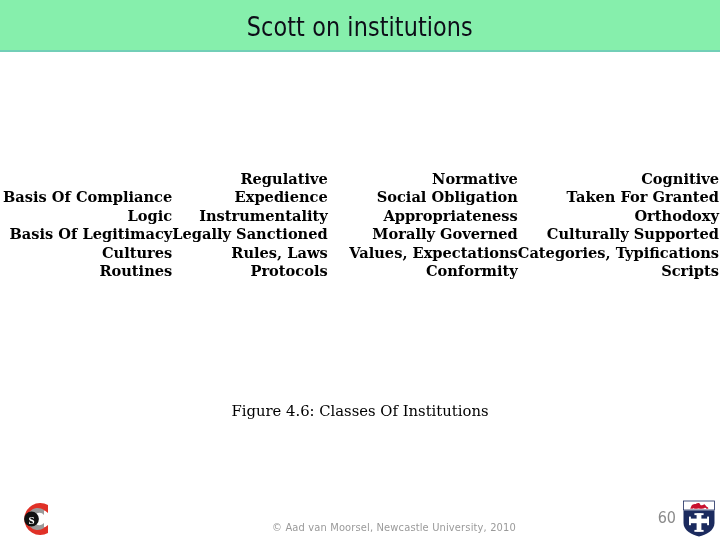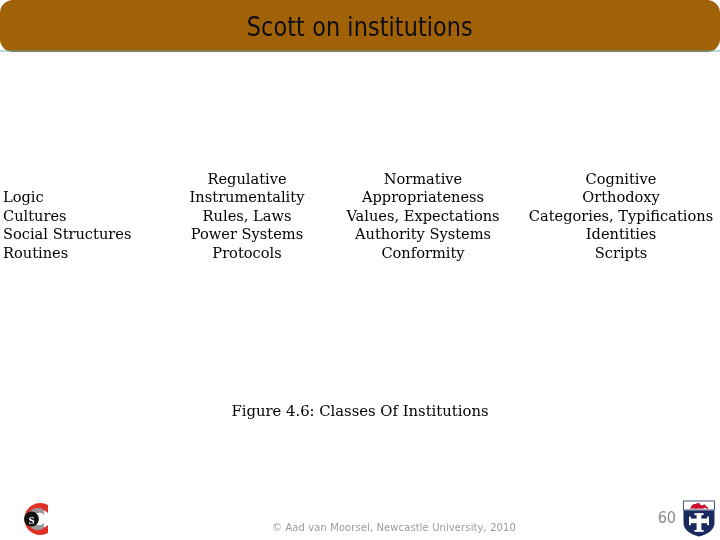--- a/index.html
+++ b/index.html
@@ -15,26 +15,25 @@
     position: relative;
   }
 
   
   #title-banner {
     position: absolute;
     left: 0;
     top: 0;
     width: 720px;
     height: 52px;
-    background: #a16207;
+    background: #86efac;
     display: flex;
     align-items: center;
     justify-content: center;
     box-sizing: border-box;
-    border-radius: 13px;
   }
   #title-banner .banner-edge {
     position: absolute;
     left: 0;
     bottom: 0;
     width: 720px;
     height: 2px;
     background: #5aa9c6;
     opacity: .45;
   }
@@ -61,22 +60,23 @@
     color: #000;
     font-family: "DejaVu Serif", "Liberation Serif", serif;
   }
   #institutions-table td, #institutions-table th {
     padding: 0;
     margin: 0;
     border: 0;
     height: 18.4px;
     line-height: 18.4px;
     vertical-align: middle;
-    font-weight: normal;
+    font-weight: bold;
     white-space: nowrap;
+    text-align: right;
   }
   
   .col-label  { width: 168px; text-align: left; padding-left: 3px !important; }
   .col-reg    { width: 152px; text-align: center; }
   .col-norm   { width: 200px; text-align: center; }
   .col-cog    { width: 196px; text-align: center; }
 
   .rule-top    td { border-top: 1.6px solid #000; }
   .hdr-row     td { font-weight: bold; border-bottom: 1.1px solid #000; height: 21px; line-height: 21px; }
   .hdr-row .col-label { border-bottom: 1.1px solid #000; }
@@ -155,38 +155,44 @@
 
     <tr class="rule-top hdr-row">
       <td class="col-label"></td>
       <td class="col-reg">Regulative</td>
       <td class="col-norm">Normative</td>
       <td class="col-cog">Cognitive</td>
     </tr>
 
 
     <tr>
+      <td class="col-label">Basis Of Compliance</td>
+      <td class="col-reg">Expedience</td>
+      <td class="col-norm">Social Obligation</td>
+      <td class="col-cog">Taken For Granted</td>
+    </tr>
+    <tr>
       <td class="col-label">Logic</td>
       <td class="col-reg">Instrumentality</td>
       <td class="col-norm">Appropriateness</td>
       <td class="col-cog">Orthodoxy</td>
+    </tr>
+    <tr class="group-end">
+      <td class="col-label">Basis Of Legitimacy</td>
+      <td class="col-reg">Legally Sanctioned</td>
+      <td class="col-norm">Morally Governed</td>
+      <td class="col-cog">Culturally Supported</td>
     </tr>
 
 
     <tr>
       <td class="col-label">Cultures</td>
       <td class="col-reg">Rules, Laws</td>
       <td class="col-norm">Values, Expectations</td>
       <td class="col-cog">Categories, Typifications</td>
-    </tr>
-    <tr>
-      <td class="col-label">Social Structures</td>
-      <td class="col-reg">Power Systems</td>
-      <td class="col-norm">Authority Systems</td>
-      <td class="col-cog">Identities</td>
     </tr>
     <tr class="rule-bottom">
       <td class="col-label">Routines</td>
       <td class="col-reg">Protocols</td>
       <td class="col-norm">Conformity</td>
       <td class="col-cog">Scripts</td>
     </tr>
   </tbody>
 </table>
 

